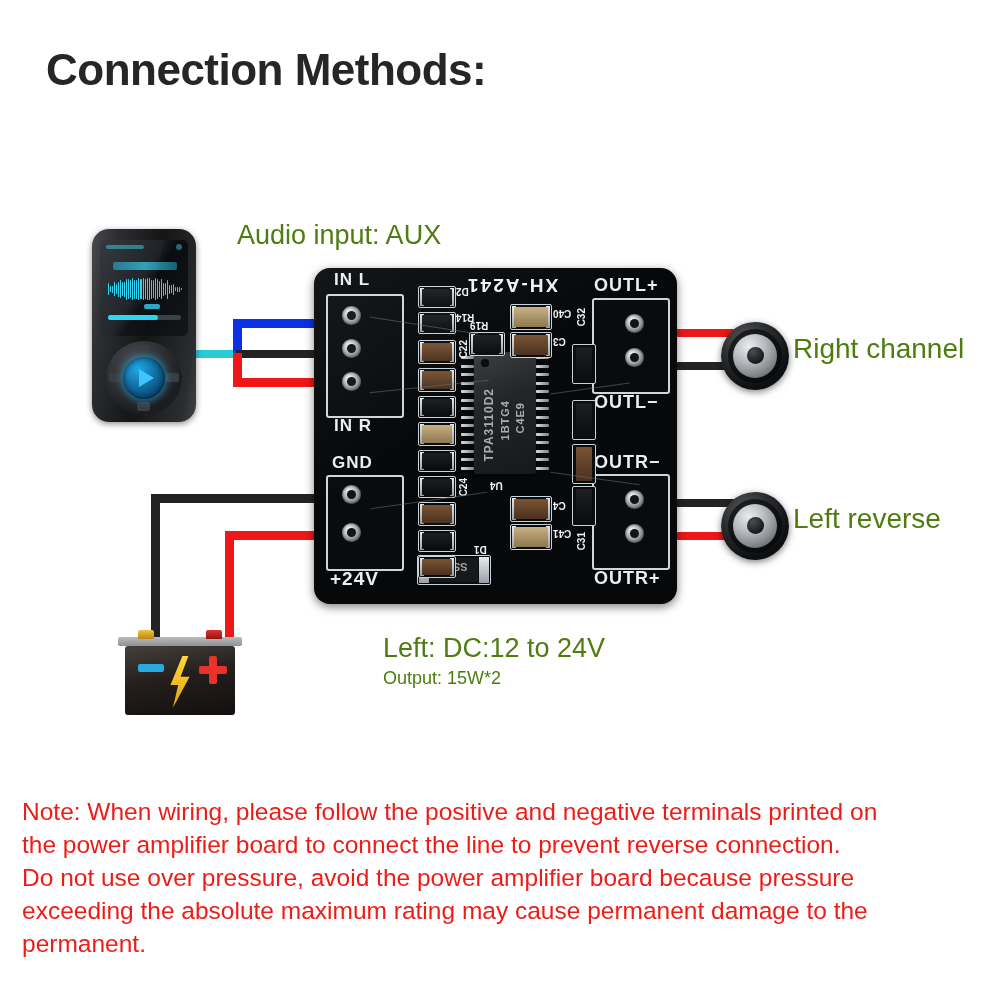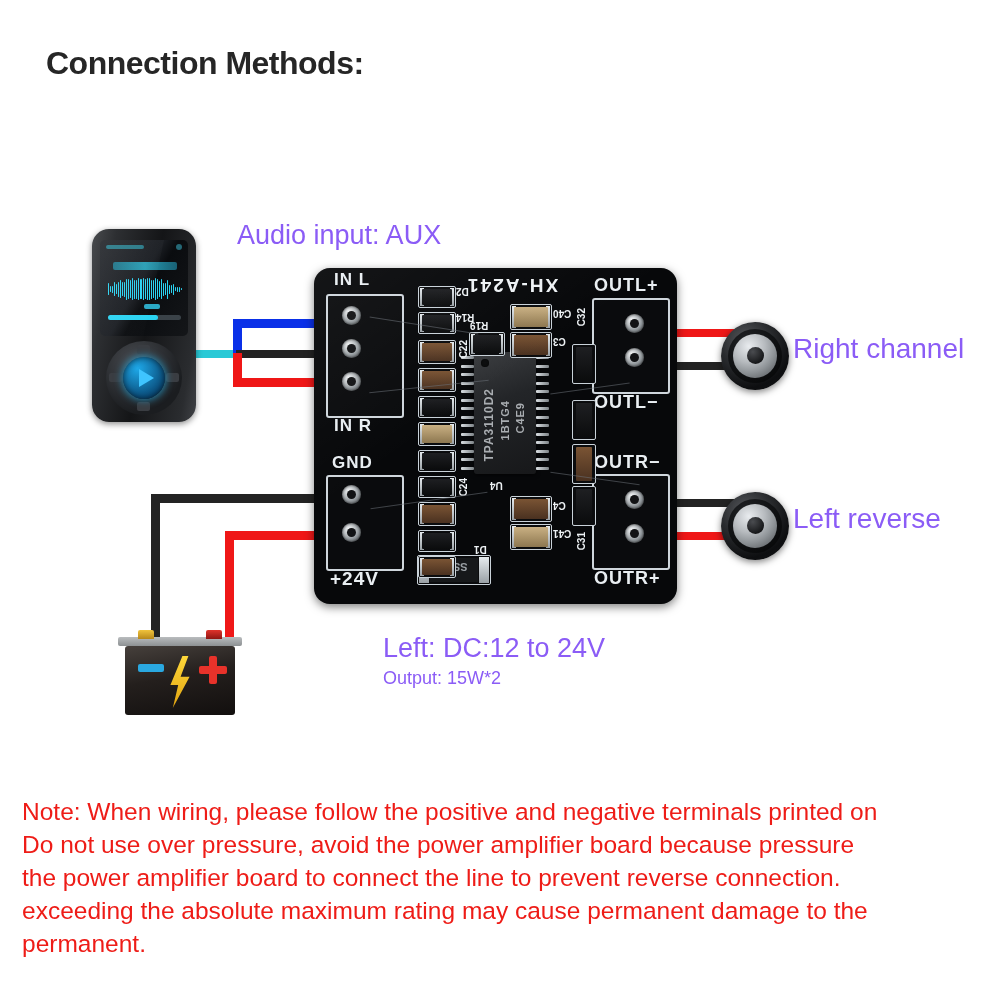--- a/index.html
+++ b/index.html
@@ -6,26 +6,26 @@
   body{
     width:1000px;height:1000px;background:#ffffff;
     font-family:"Liberation Sans", sans-serif;
     overflow:hidden;position:relative;
   }
   .stage{position:absolute;left:0;top:0;width:1000px;height:1000px;}
   .abs{position:absolute;}
 
   
   #page-title{
-    left:46px;top:45px;font-size:32px;font-weight:700;color:#262626;
+    left:46px;top:45px;font-size:44px;font-weight:700;color:#262626;
     letter-spacing:-0.5px;white-space:nowrap;
   }
 
   
-  .lbl{color:#8b5cf6;white-space:nowrap;}
+  .lbl{color:#4d7c0f;white-space:nowrap;}
   #aux-label{left:237px;top:220px;font-size:27px;}
   #right-channel-label{left:793px;top:333px;font-size:28px;}
   #left-channel-label{left:793px;top:503px;font-size:28px;}
   #spec-input{left:383px;top:633px;font-size:27px;}
   #spec-output{left:383px;top:668px;font-size:18px;}
 
   
   #note-block{left:22px;top:795px;width:950px;color:#ee1c17;
      font-size:24.5px;line-height:33px;}
   #note-block div{white-space:nowrap;}
@@ -474,19 +474,19 @@
     <div class="trace" style="left:55px;top:118px;width:120px;height:1px;transform:rotate(-6deg);"></div>
     <div class="trace" style="left:56px;top:232px;width:118px;height:1px;transform:rotate(-8deg);"></div>
     <div class="trace" style="left:236px;top:210px;width:90px;height:1px;transform:rotate(8deg);"></div>
     <div class="trace" style="left:236px;top:120px;width:80px;height:1px;transform:rotate(-8deg);"></div>
 
     <div class="sheen"></div>
   </div>
 
   <div class="abs" id="note-block">
     <div>Note: When wiring, please follow the positive and negative terminals printed on</div>
+    <div>the power amplifier board to connect the line to prevent reverse connection.</div>
     <div>Do not use over pressure, avoid the power amplifier board because pressure</div>
-    <div>the power amplifier board to connect the line to prevent reverse connection.</div>
     <div>exceeding the absolute maximum rating may cause permanent damage to the</div>
     <div>permanent.</div>
   </div>
 
 </div>
 
 </body></html>

